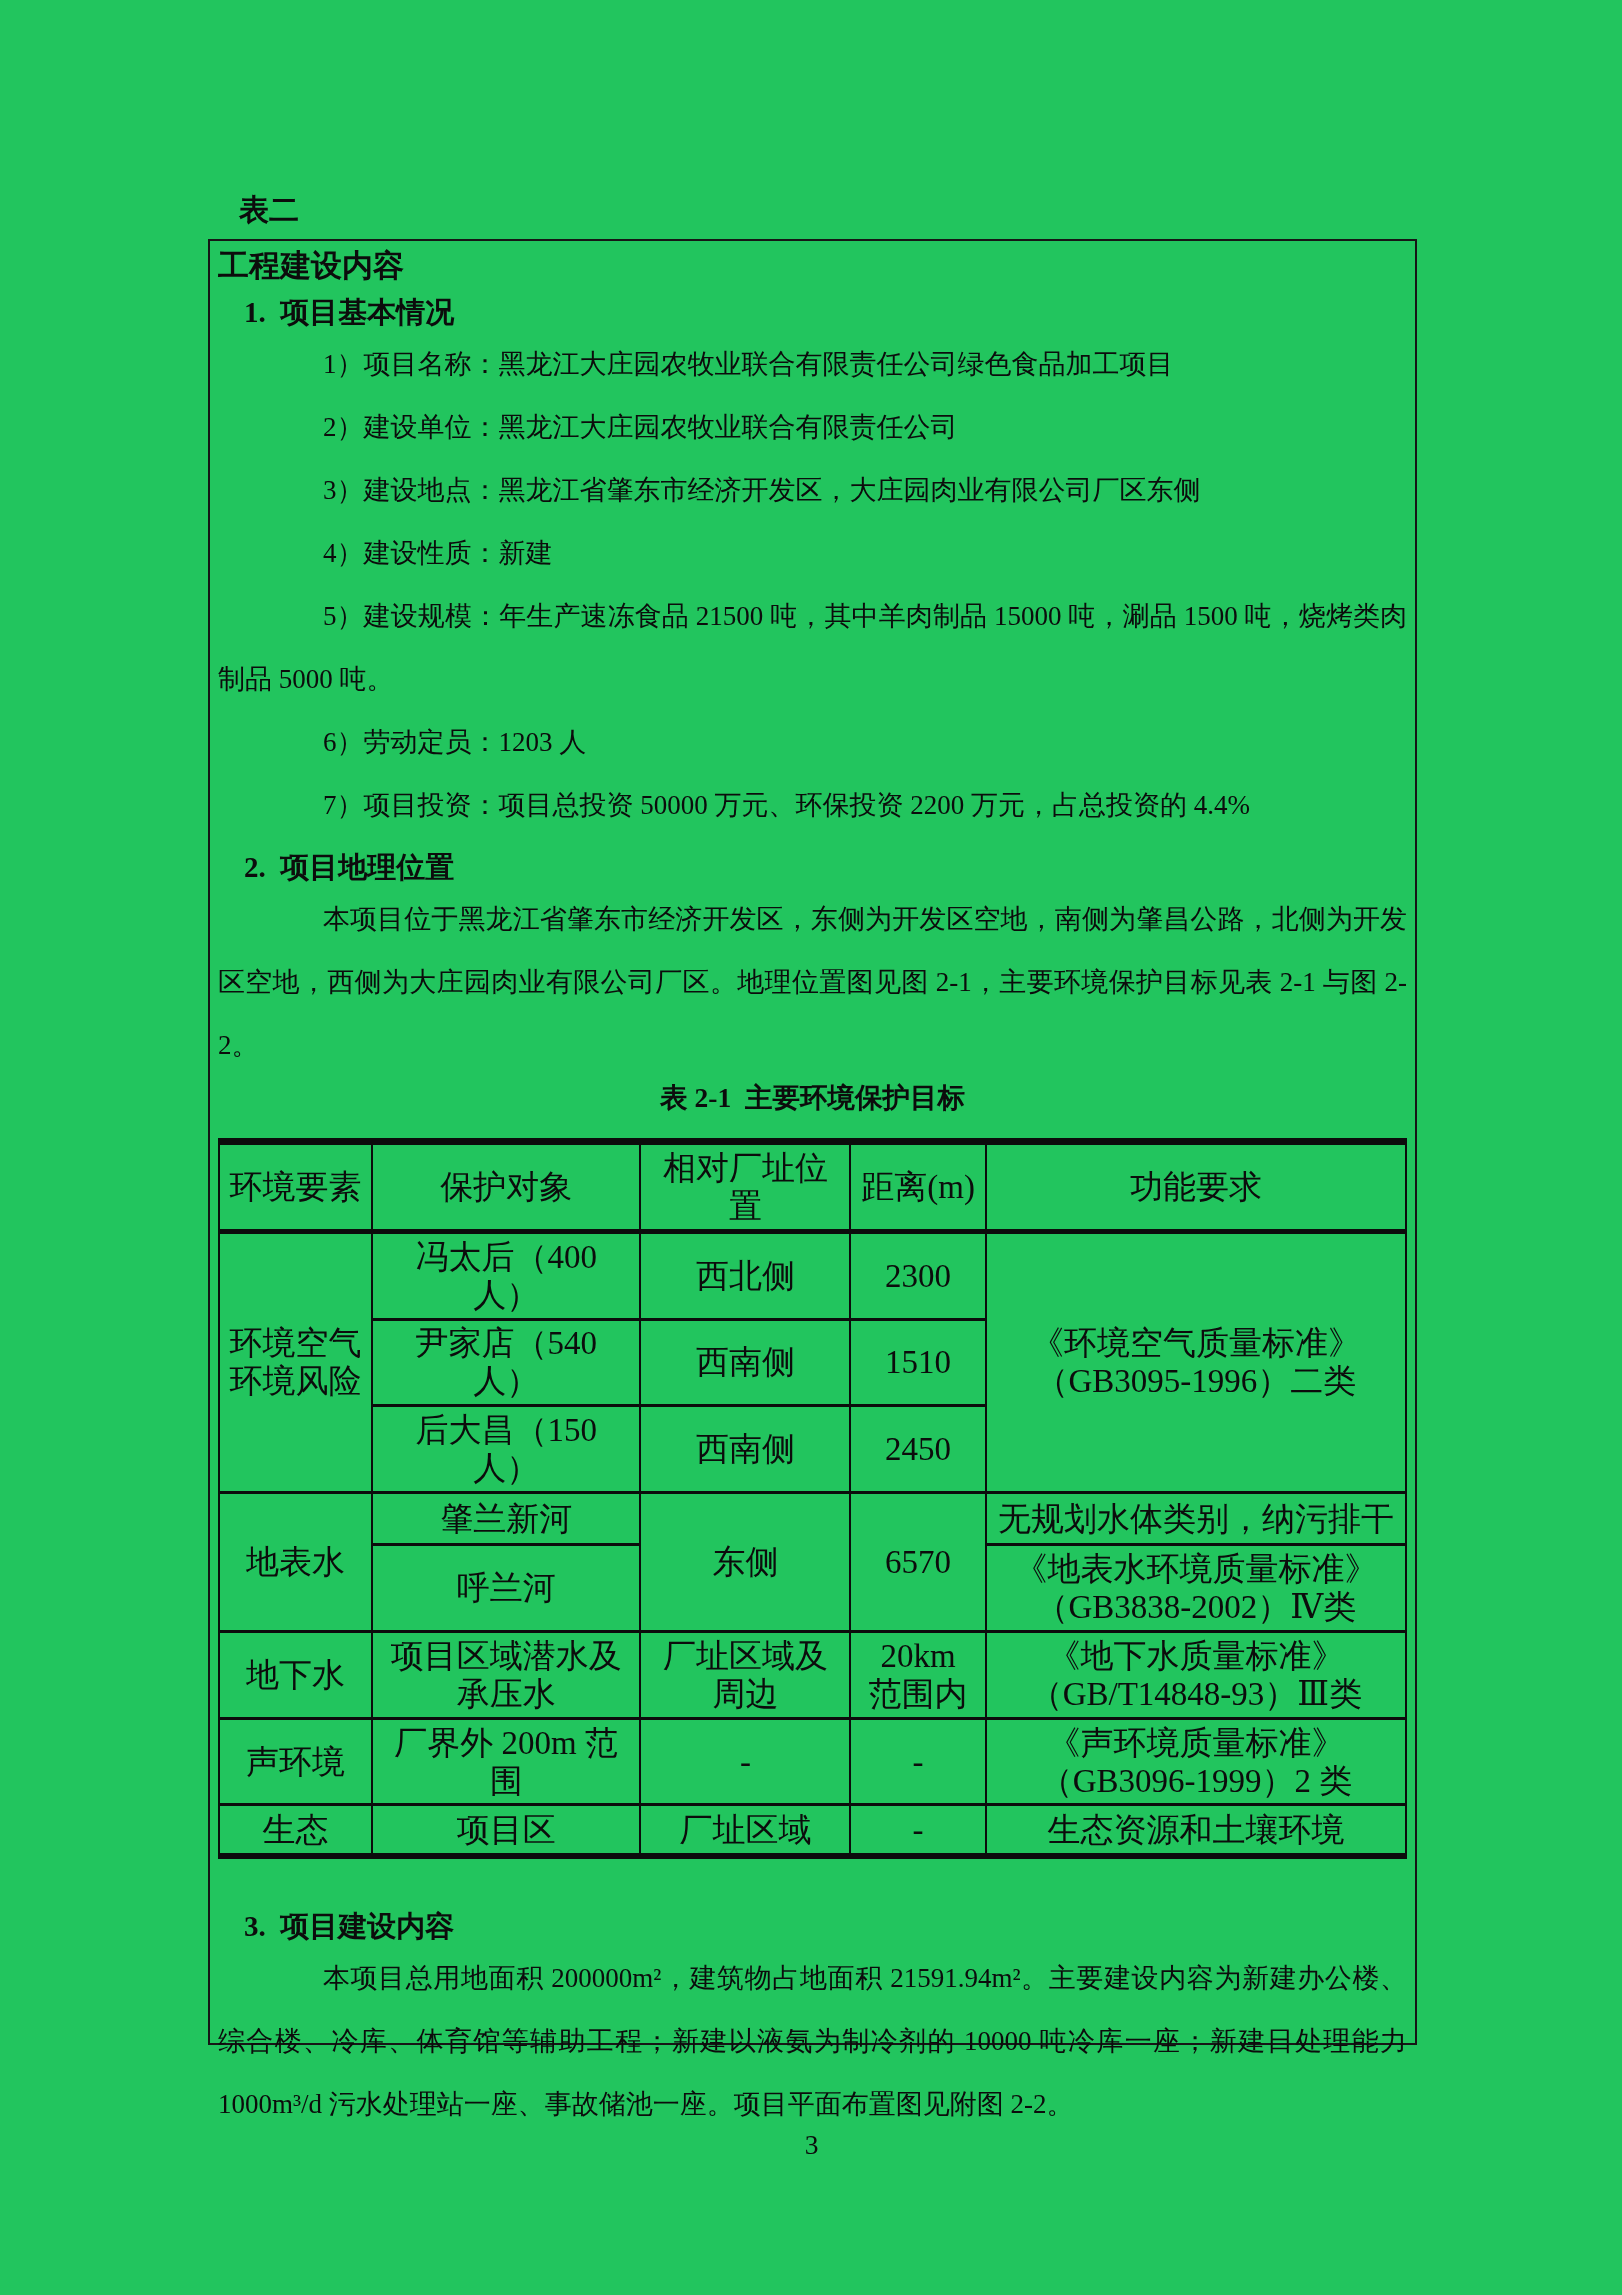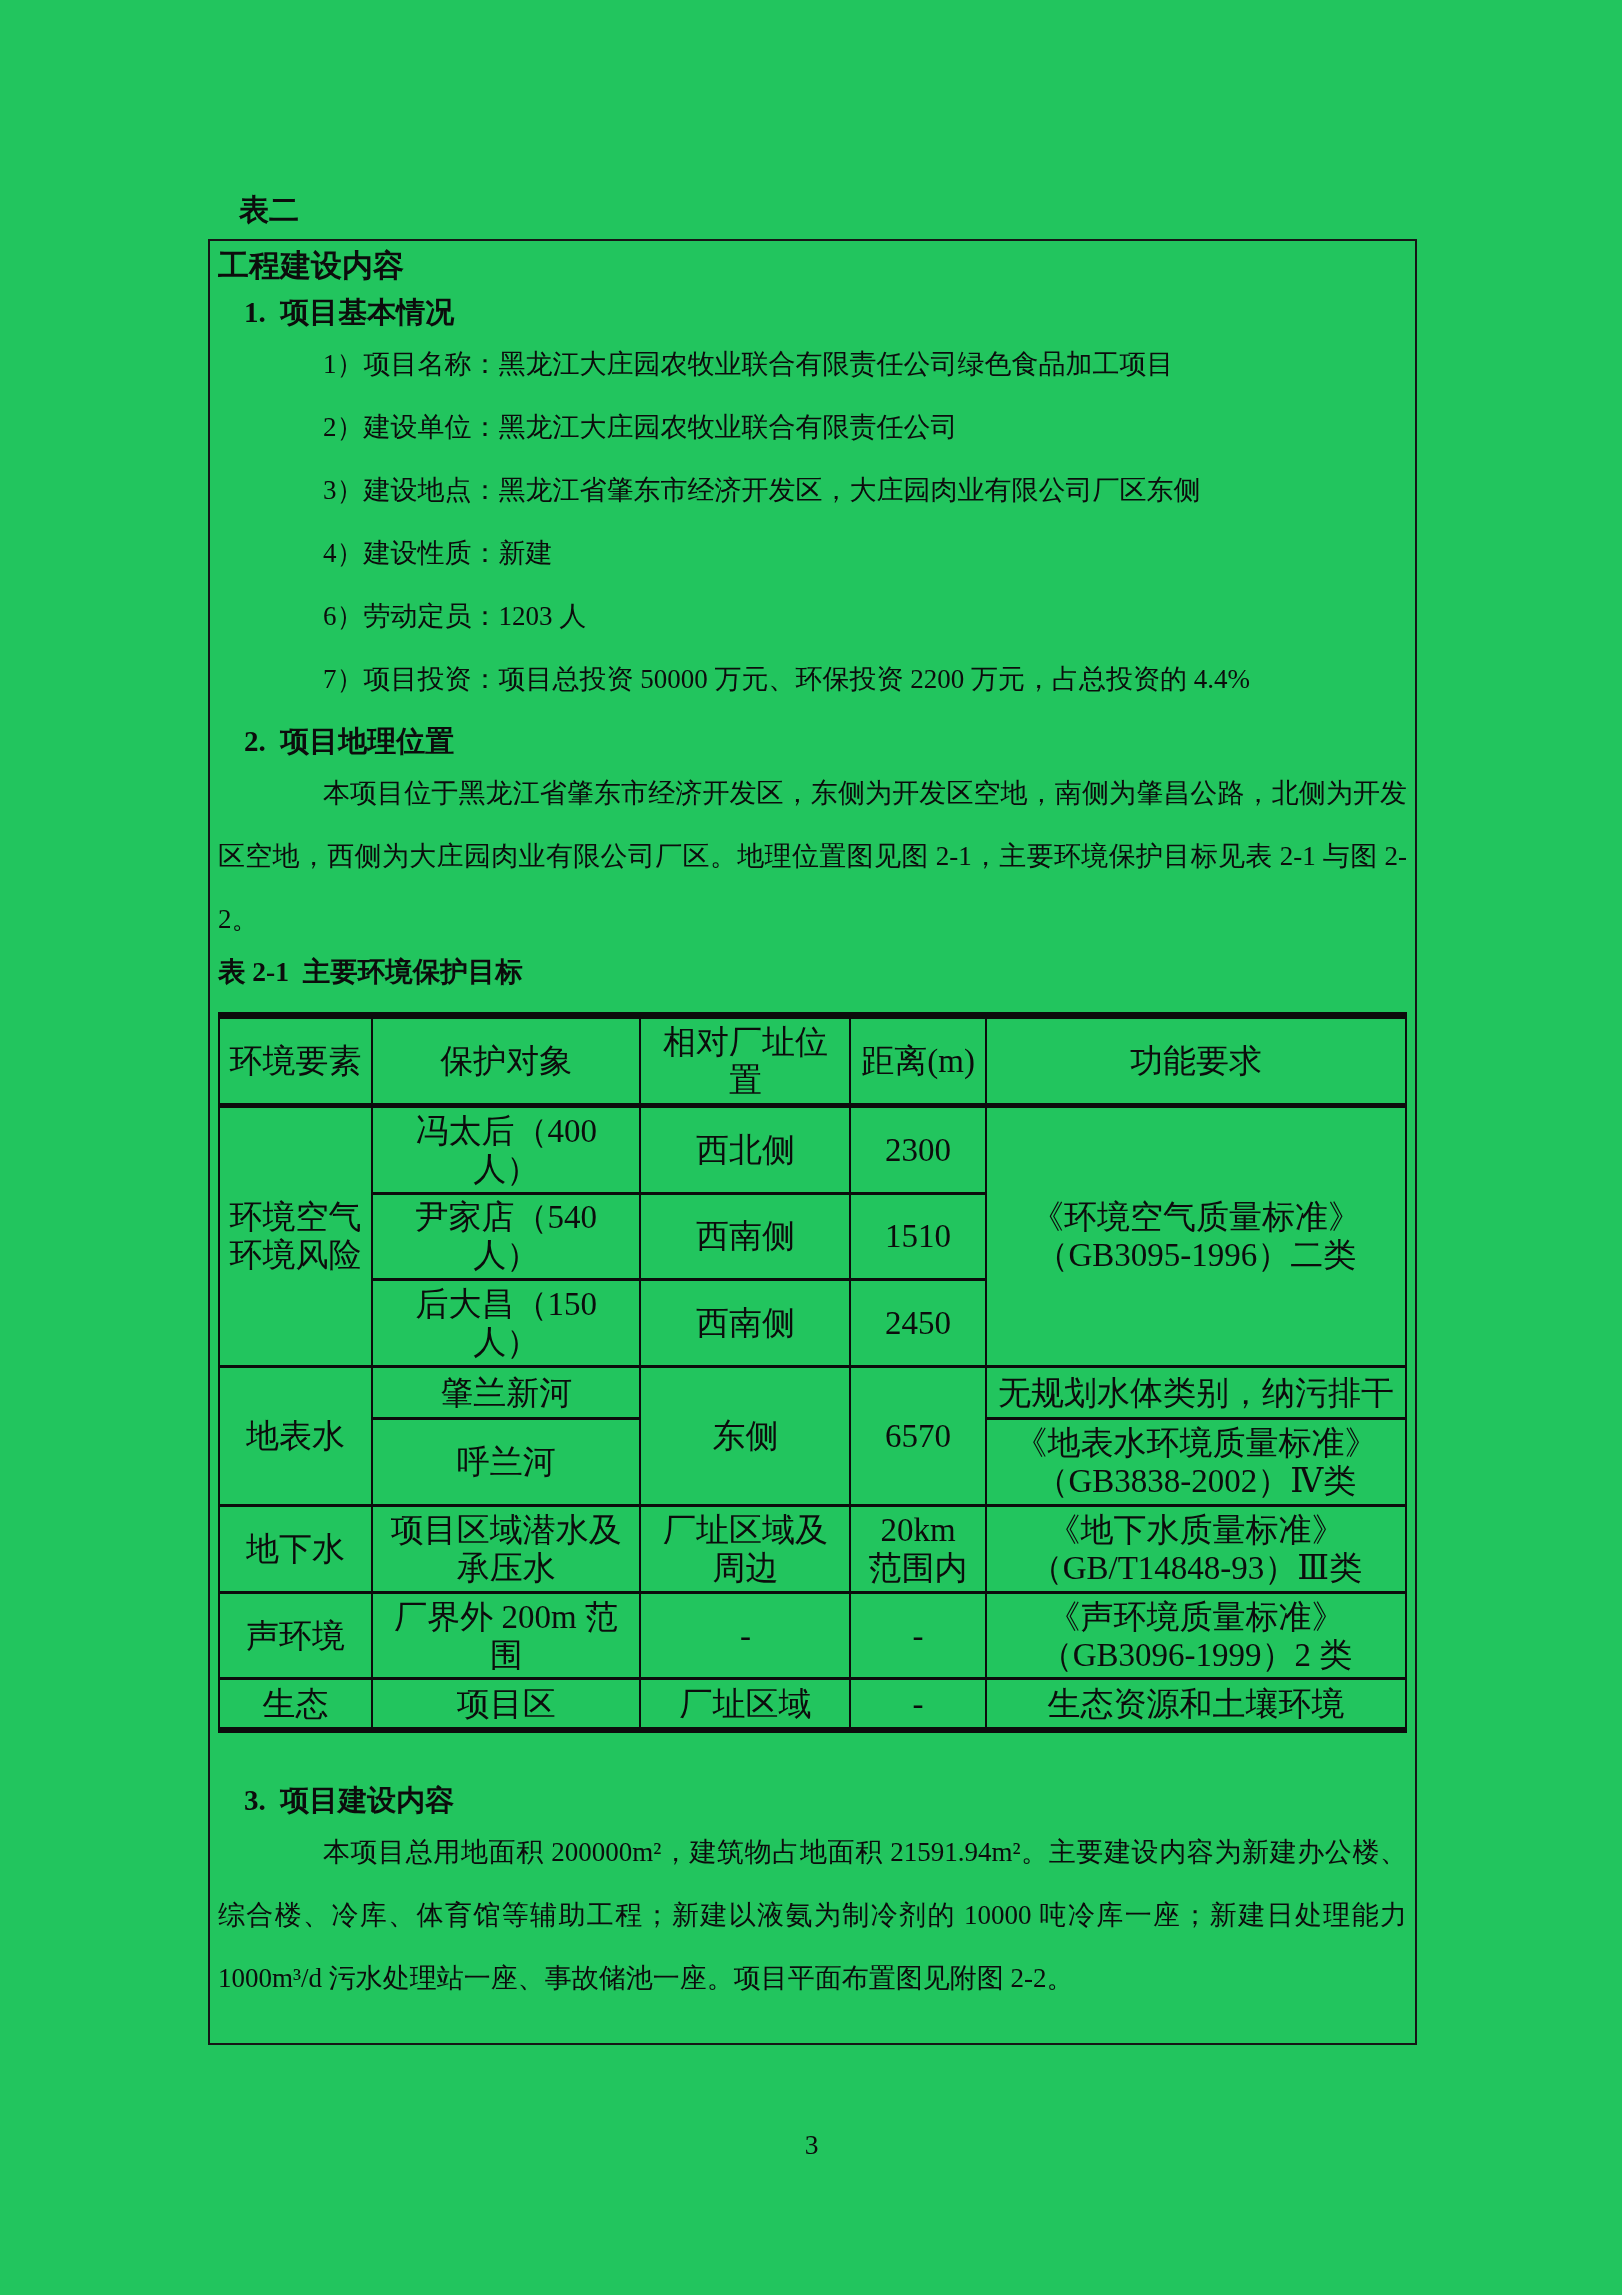--- a/index.html
+++ b/index.html
@@ -32,21 +32,21 @@
   }
   .sec-heading.s2{margin-top:9.2px;}
   .sec-heading.s3{margin-top:46px;}
   p.item,p.para{
     font-size:27px;line-height:63px;margin:0;
     text-indent:105px;
     text-align:justify;
   }
   .table-title{
     font-size:27.5px;font-weight:700;line-height:42px;
-    text-align:left;margin:0;
+    text-align:center;margin:0;
   }
   table.ptable{
     width:100%;
     border-collapse:collapse;
     table-layout:fixed;
     margin-top:19px;
     border:2px solid #0c0c0c;
     border-top-width:7.9px;
     border-bottom-width:6.5px;
     font-size:33px;
@@ -80,20 +80,21 @@
 
   <div class="frame">
 
     <div class="frame-title" data-bind="document.title">工程建设内容</div>
 
     <div class="sec-heading" data-bind="document.section1.heading">1.  项目基本情况</div>
     <p class="item" data-bind="document.section1.items.0">1）项目名称：黑龙江大庄园农牧业联合有限责任公司绿色食品加工项目</p>
     <p class="item" data-bind="document.section1.items.1">2）建设单位：黑龙江大庄园农牧业联合有限责任公司</p>
     <p class="item" data-bind="document.section1.items.2">3）建设地点：黑龙江省肇东市经济开发区，大庄园肉业有限公司厂区东侧</p>
     <p class="item" data-bind="document.section1.items.3">4）建设性质：新建</p>
+    <p class="item" data-bind="document.section1.items.4">5）建设规模：年生产速冻食品 21500 吨，其中羊肉制品 15000 吨，涮品 1500 吨，烧烤类肉制品 5000 吨。</p>
     <p class="item" data-bind="document.section1.items.5">6）劳动定员：1203 人</p>
     <p class="item" data-bind="document.section1.items.6">7）项目投资：项目总投资 50000 万元、环保投资 2200 万元，占总投资的 4.4%</p>
 
     <div class="sec-heading s2" data-bind="document.section2.heading">2.  项目地理位置</div>
     <p class="para" data-bind="document.section2.paragraph">本项目位于黑龙江省肇东市经济开发区，东侧为开发区空地，南侧为肇昌公路，北侧为开发区空地，西侧为大庄园肉业有限公司厂区。地理位置图见图 2-1，主要环境保护目标见表 2-1 与图 2-2。</p>
 
     <div class="table-title" data-bind="document.table.title">表 2-1  主要环境保护目标</div>
 
     <table class="ptable">
       <colgroup>

